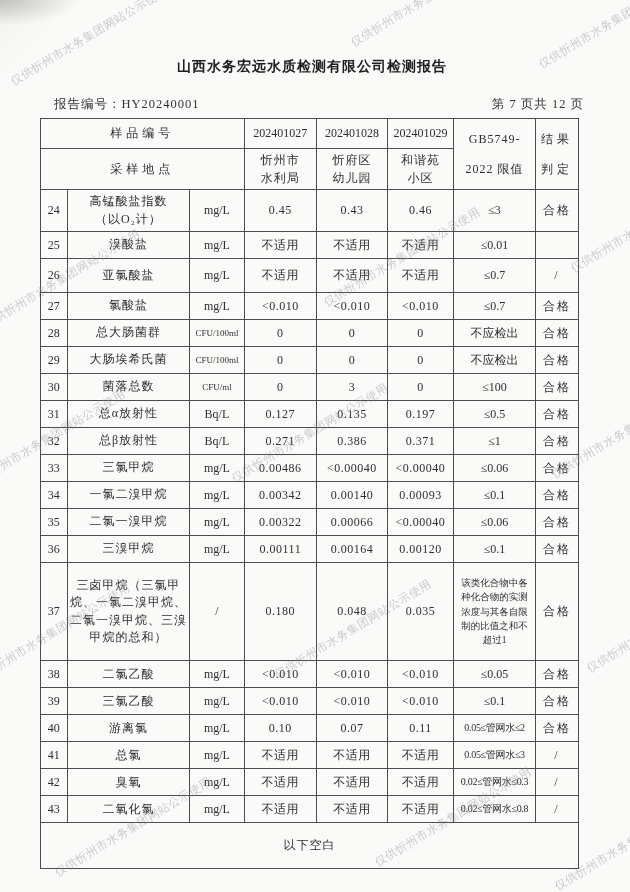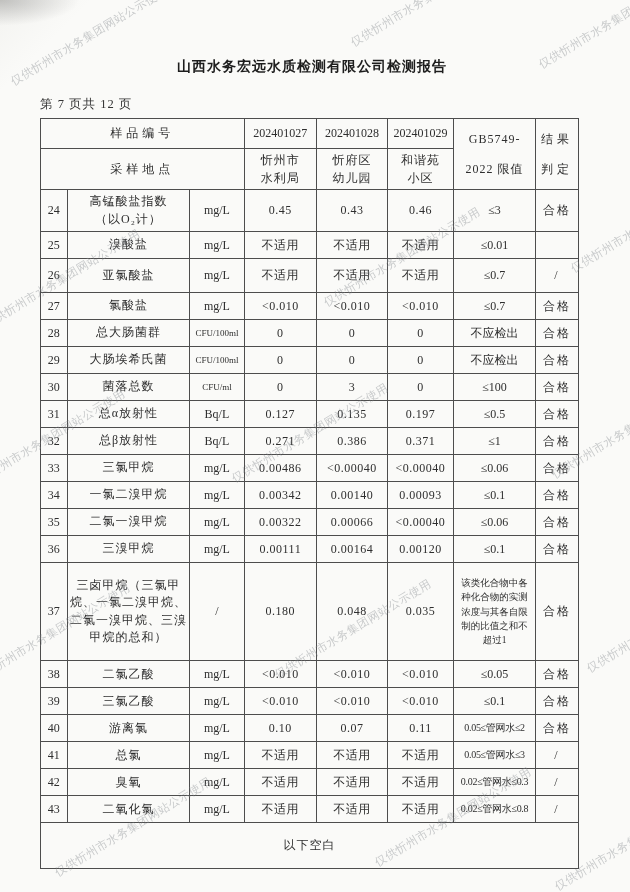--- a/index.html
+++ b/index.html
@@ -145,20 +145,21 @@
       <span class="wm" style="left: 56px; top: 866px;">仅供忻州市水务集团网站公示使用</span>
       <span class="wm" style="left: 376px; top: 856px;">仅供忻州市水务集团网站公示使用</span>
       <span class="wm" style="left: 556px; top: 880px;">仅供忻州市水务集团网站公示使用</span>
     </div>
 
   <div class="doc">
 
     <h1 class="title">山西水务宏远水质检测有限公司检测报告</h1>
 
     <div class="meta">
+      <span class="left">报告编号：HY20240001</span>
       <span class="right">第 7 页共 12 页</span>
     </div>
 
     <table class="report">
       <colgroup>
         <col style="width:26px">
         <col style="width:120px">
         <col style="width:53px">
         <col style="width:71px">
         <col style="width:69px">

